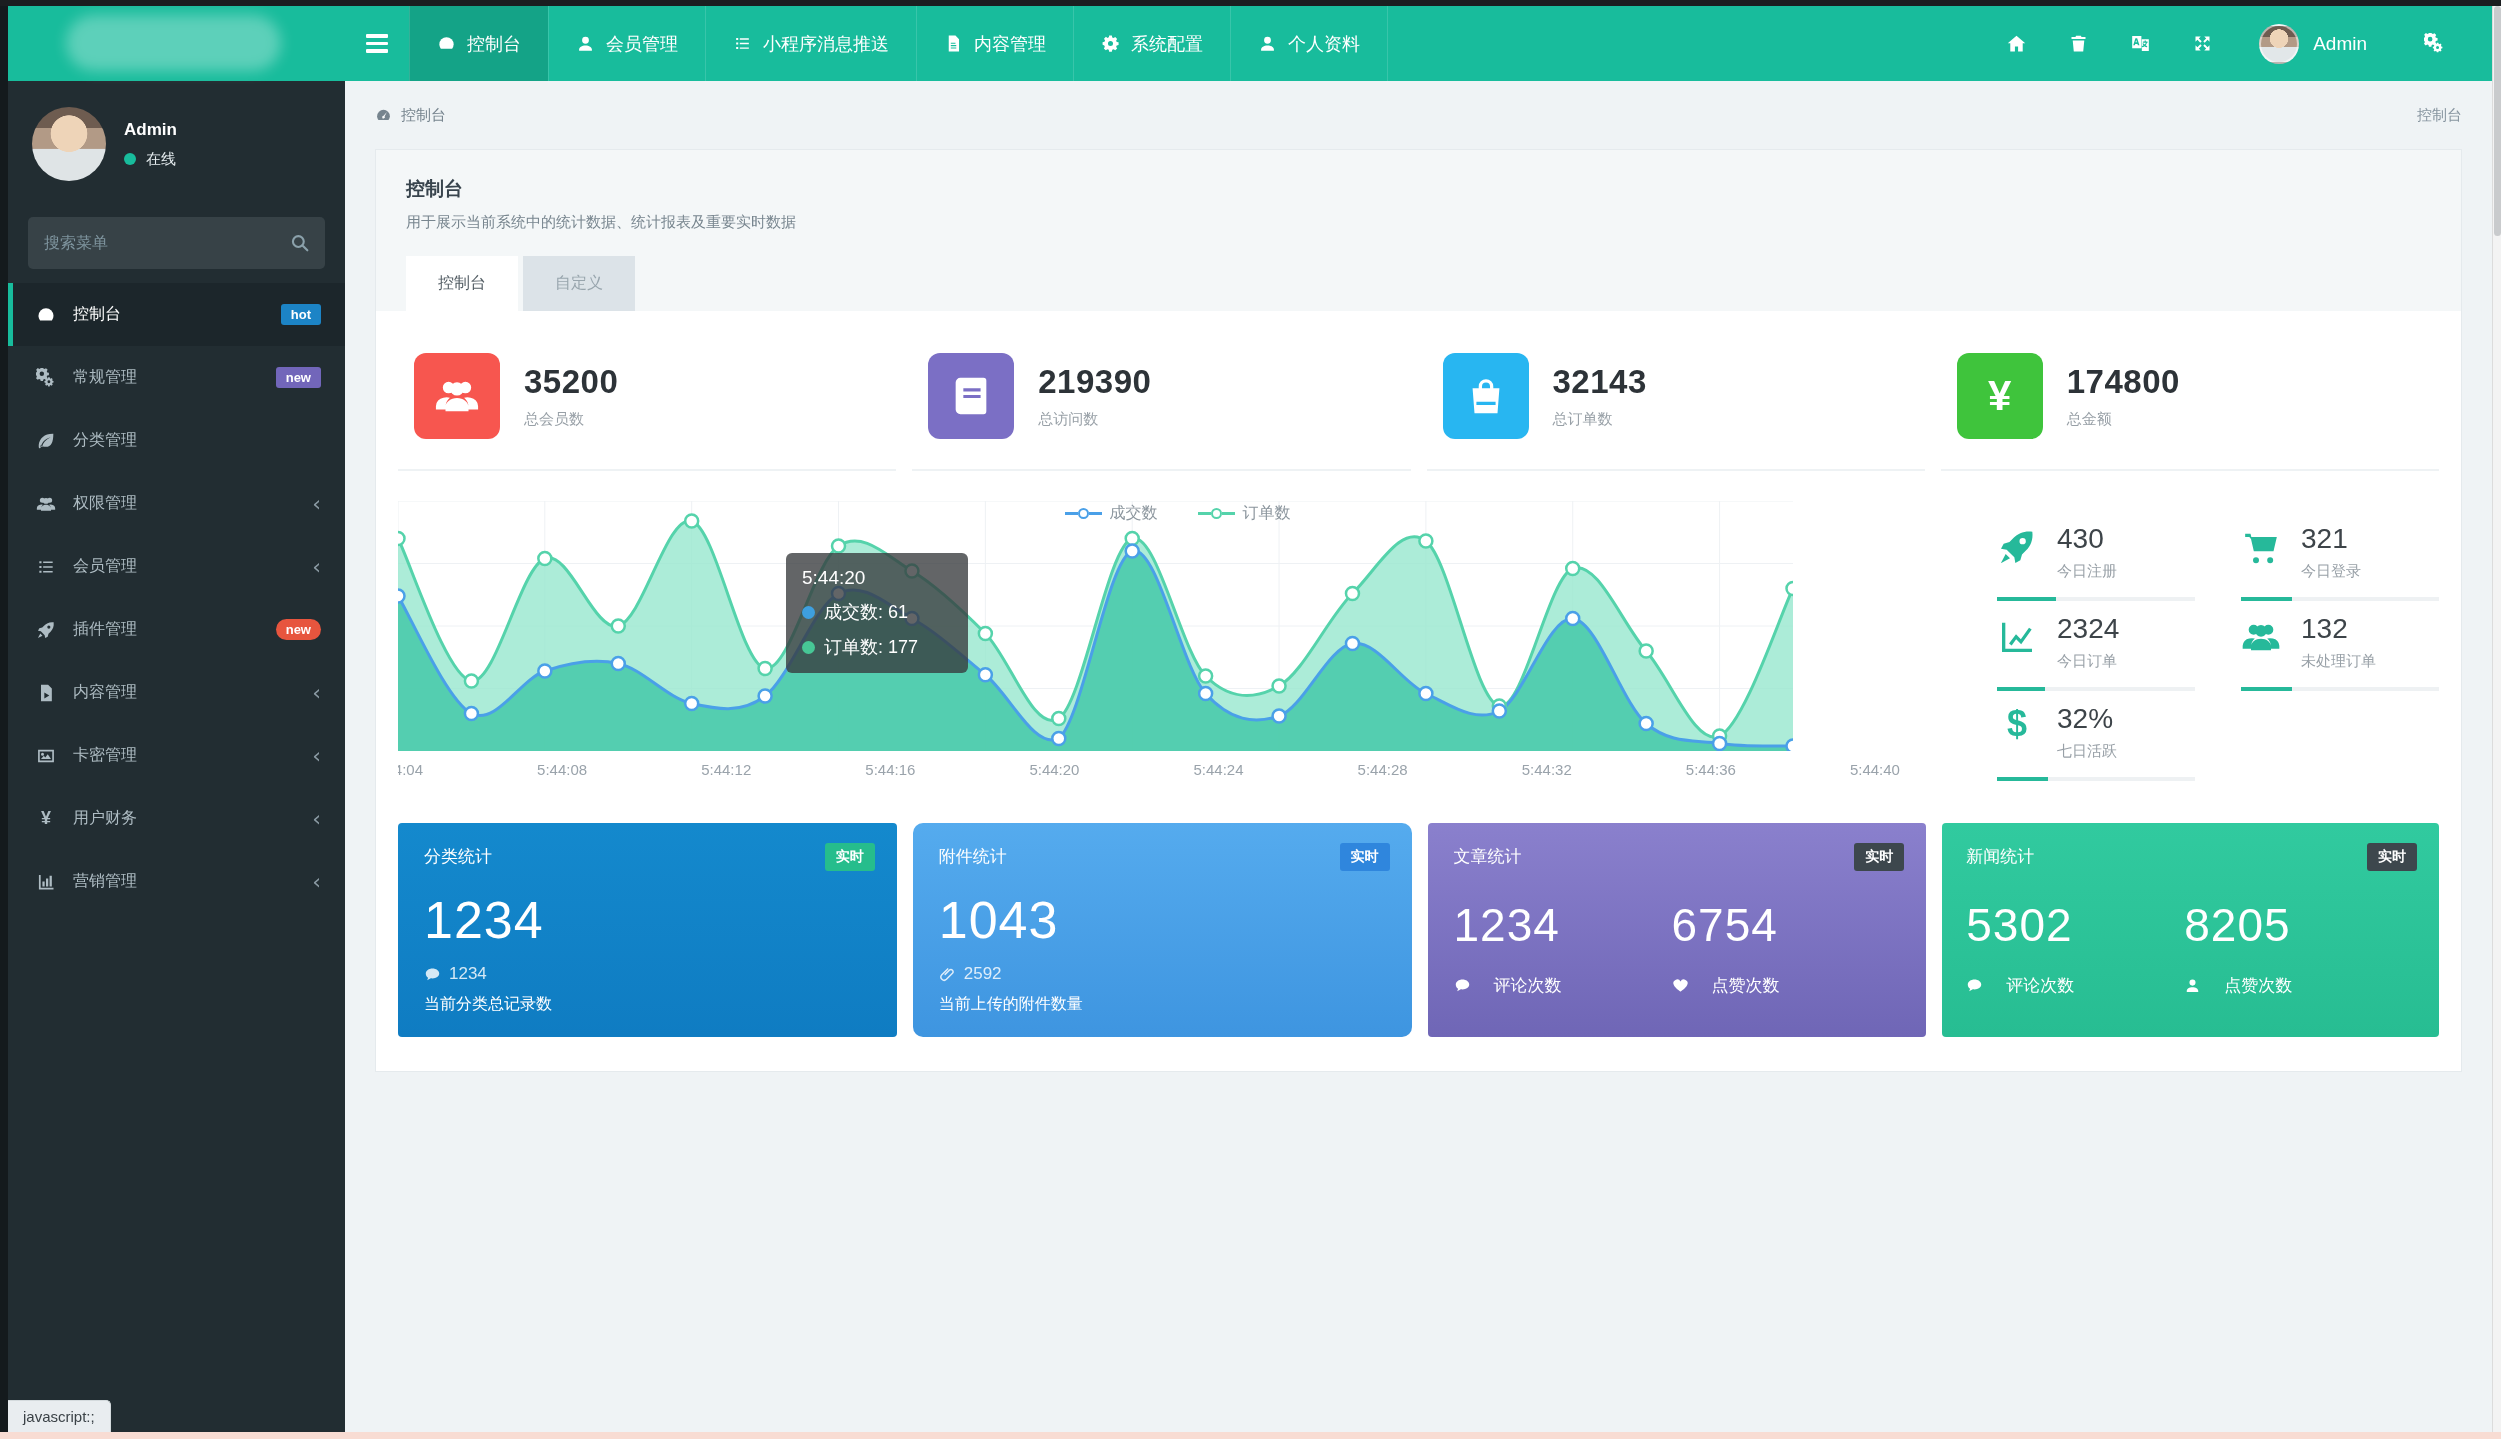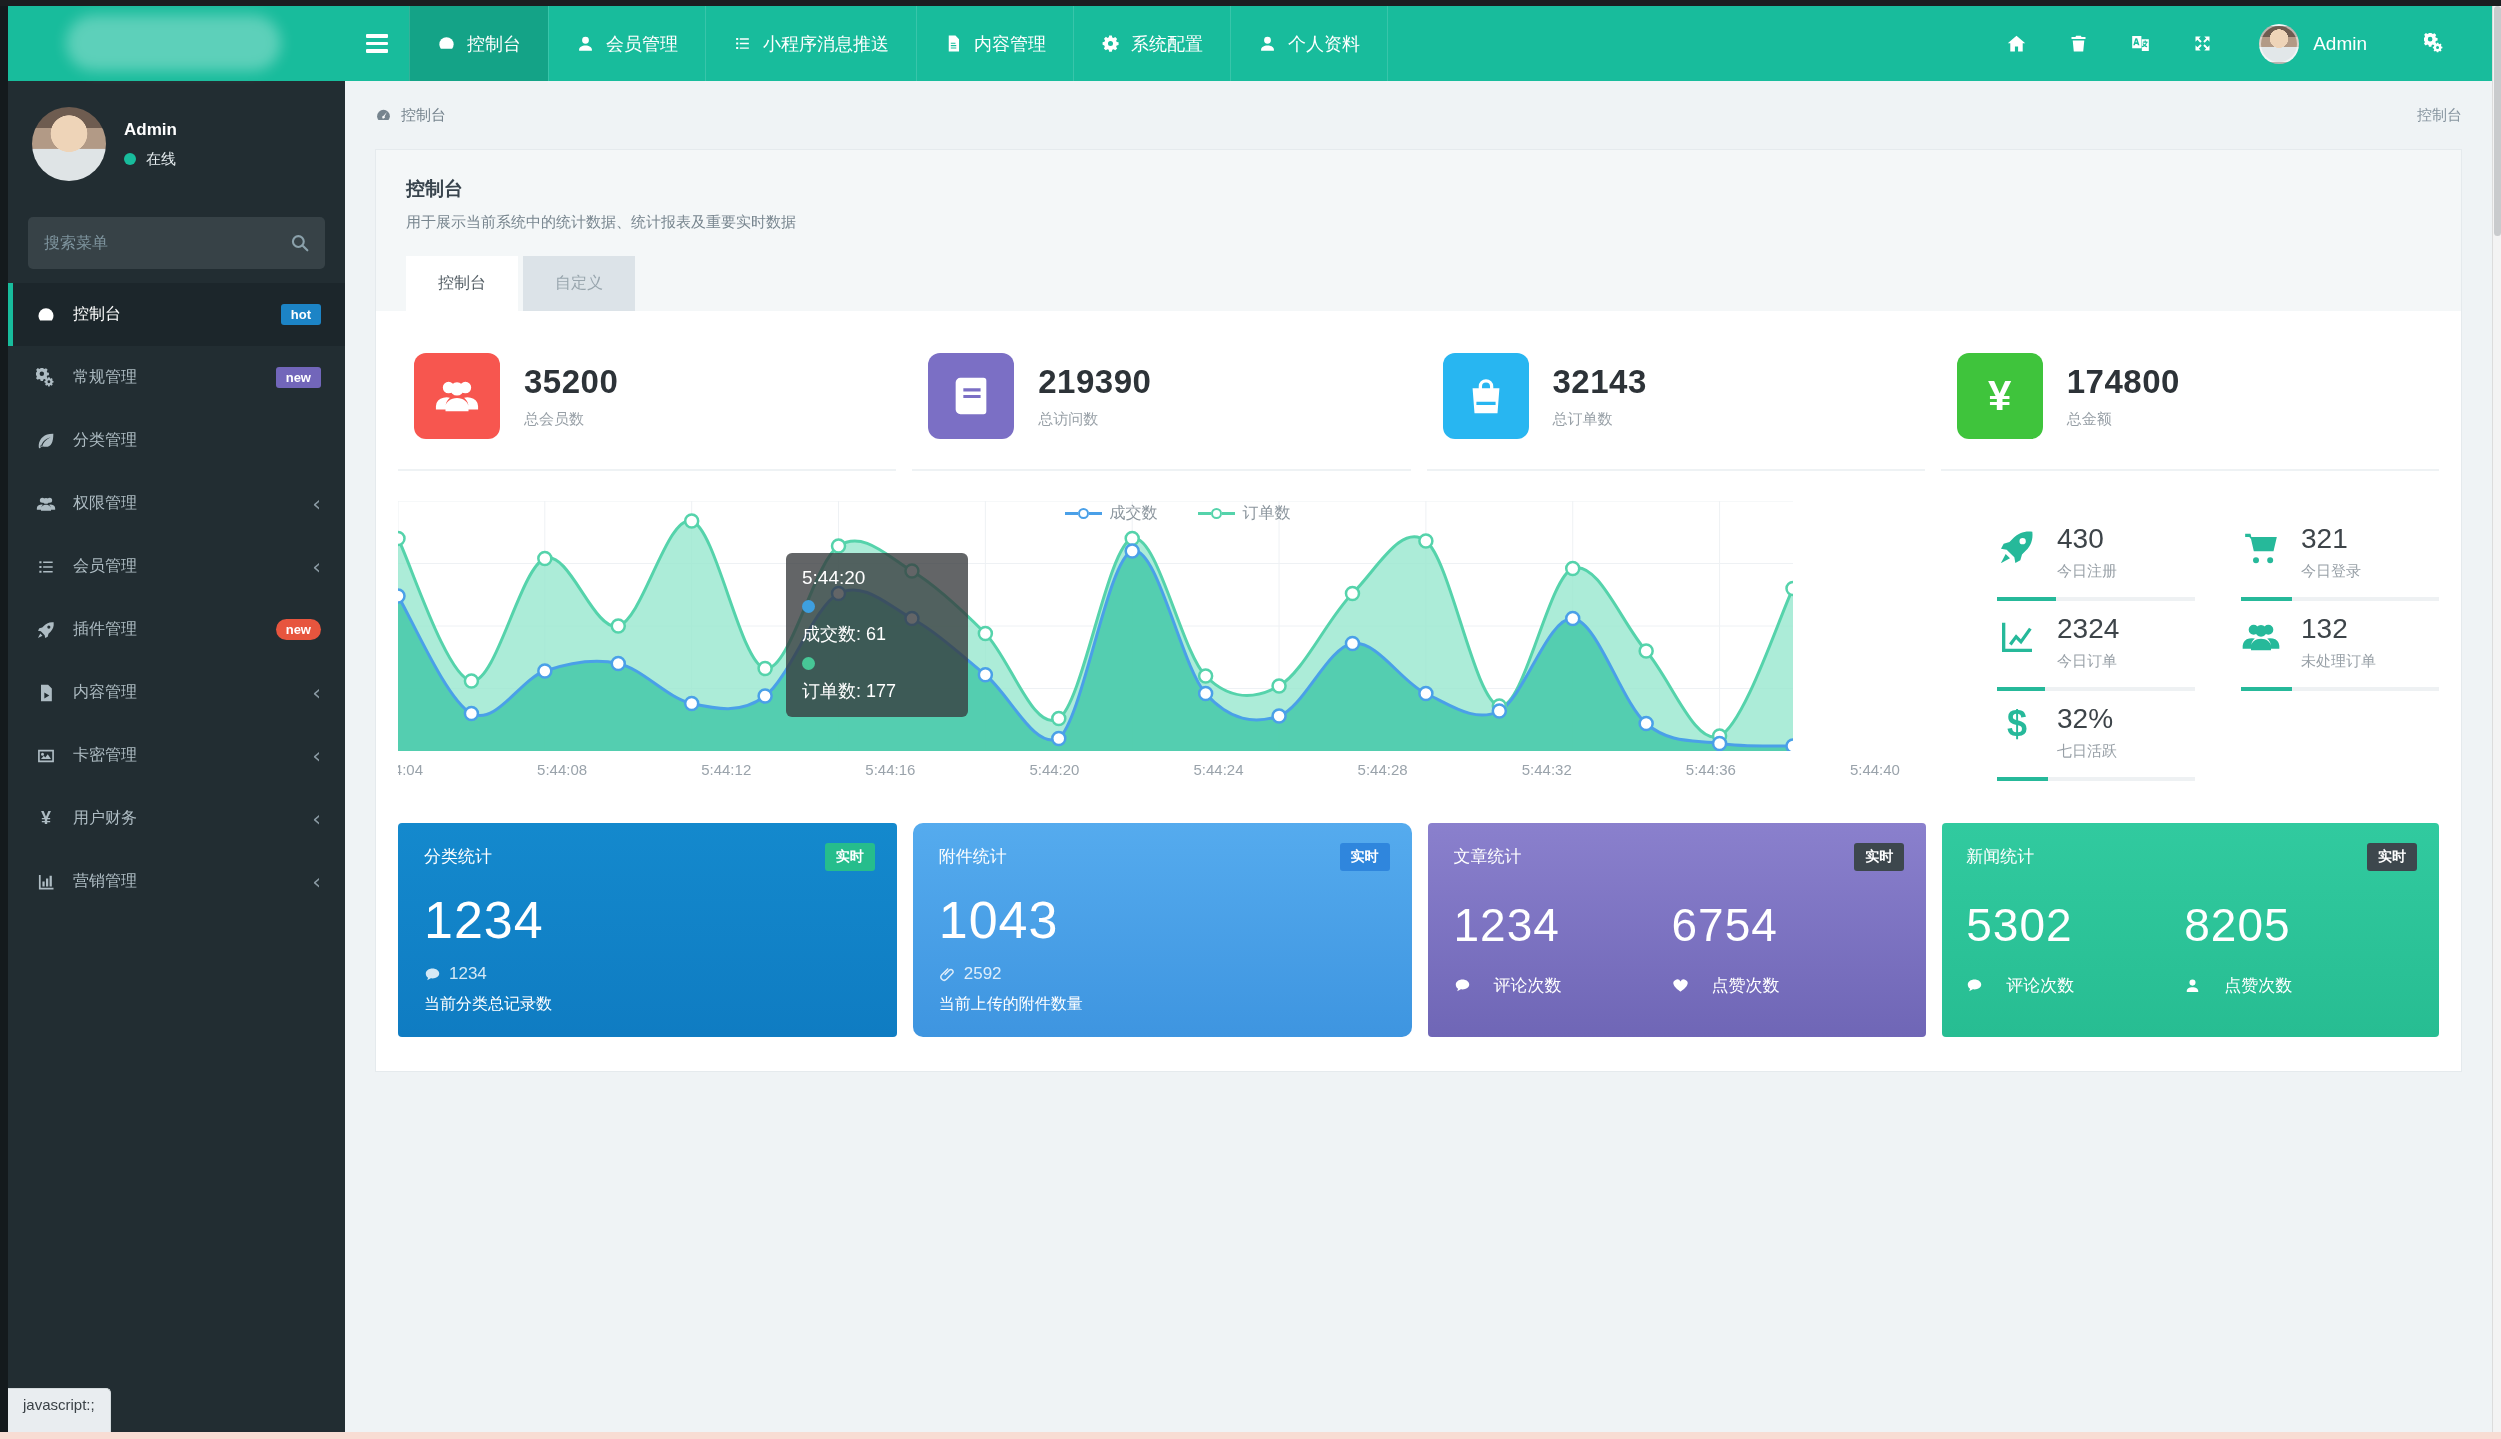--- a/index.html
+++ b/index.html
@@ -87,21 +87,21 @@
   .chart-wrap { width:1559px; flex:none; position:relative; }
   .legend { position:absolute; top:2px; left:0; right:0; display:flex; justify-content:center; gap:40px; z-index:5; }
   .lg-item { display:flex; align-items:center; gap:8px; font-size:16px; color:#8b959d; }
   .lg-marker { display:flex; align-items:center; }
   .lg-line { width:13px; height:2.5px; background:currentColor; }
   .lg-dot { width:11px; height:11px; border:2.5px solid currentColor; border-radius:50%; background:#fff; }
   .xlabels { position:relative; height:30px; overflow:hidden; margin-top:6px; }
   .xlabels span { position:absolute; top:4px; transform:translateX(-50%); font-size:15px; color:#9aa3ab; white-space:nowrap; }
   .chart-tooltip { position:absolute; left:388px; top:52px; width:182px; background:rgba(55,58,60,.78); border-radius:6px; padding:14px 16px; color:#fff; z-index:6; }
   .ct-title { font-size:19px; }
-  .ct-row { display:flex; gap:9px; margin-top:11px; font-size:18px;flex-direction:column; }
+  .ct-row { display:flex; align-items:center; gap:9px; margin-top:11px; font-size:18px; }
   .ct-dot { width:13px; height:13px; border-radius:50%; flex:none; }
 
   
   .side-stats { flex:1; margin-left:40px; display:grid; grid-template-columns:1fr 1fr; column-gap:46px; align-content:start; padding-top:10px; }
   .sstat { padding-top:12px; }
   .sstat-top { display:flex; gap:20px; }
   .sstat-top .ic { width:40px; height:40px; color:#26b99a; margin-top:4px; }
   .sstat-dollar { width:40px; text-align:center; font-size:36px; font-weight:bold; color:#26b99a; }
   .sstat-num { font-size:28px; color:#3d4449; }
   .sstat-label { font-size:15px; color:#98a0a7; margin-top:7px; }
@@ -115,21 +115,21 @@
   .bcard-badge { position:absolute; top:20px; right:22px; font-size:14px; font-weight:bold; padding:5px 11px; border-radius:3px; }
   .bcard-num { font-size:52px; font-weight:300; margin-top:22px; letter-spacing:1px; }
   .bcard-sub { display:flex; align-items:center; gap:8px; margin-top:14px; font-size:17px; color:rgba(255,255,255,.82); }
   .bcard-sub .ic { width:17px; height:17px; }
   .bcard-label { font-size:16px; margin-top:10px; }
   .bcard-cols { display:flex; gap:110px; margin-top:30px; }
   .bcol-num { font-size:46px; font-weight:300; letter-spacing:1px; }
   .bcol-sub { display:flex; align-items:center; gap:23px; margin-top:22px; font-size:17px; }
   .bcol-sub .ic { width:17px; height:17px; }
 
-  .status-bubble { position:absolute; left:8px; bottom:7px; height:44px; line-height:31px; background:#e9edf0; color:#3b4247; font-size:15px; padding:0 15px; border-radius:0 5px 0 0; z-index:75; border:1px solid #d4dadd; border-left:0; border-bottom:0; }
+  .status-bubble { position:absolute; left:8px; bottom:7px; height:32px; line-height:31px; background:#e9edf0; color:#3b4247; font-size:15px; padding:0 15px; border-radius:0 5px 0 0; z-index:75; border:1px solid #d4dadd; border-left:0; border-bottom:0; }
 </style>
 </head>
 <body>
 
 <svg width="0" height="0" style="position:absolute" aria-hidden="true">
   <symbol id="i-gauge" viewBox="0 0 24 24">
       <path d="M12 4a9 9 0 0 0-9 9c0 2.1.7 4 1.9 5.5h14.2A9 9 0 0 0 21 13a9 9 0 0 0-9-9z"></path>
       <path fill="#18bc9c" opacity="0" d=""></path>
       <path fill="rgba(255,255,255,.95)" d="M13.6 13.2 16.8 7l-4.7 5.4a1.9 1.9 0 1 0 1.5.8z"></path>
     </symbol>

